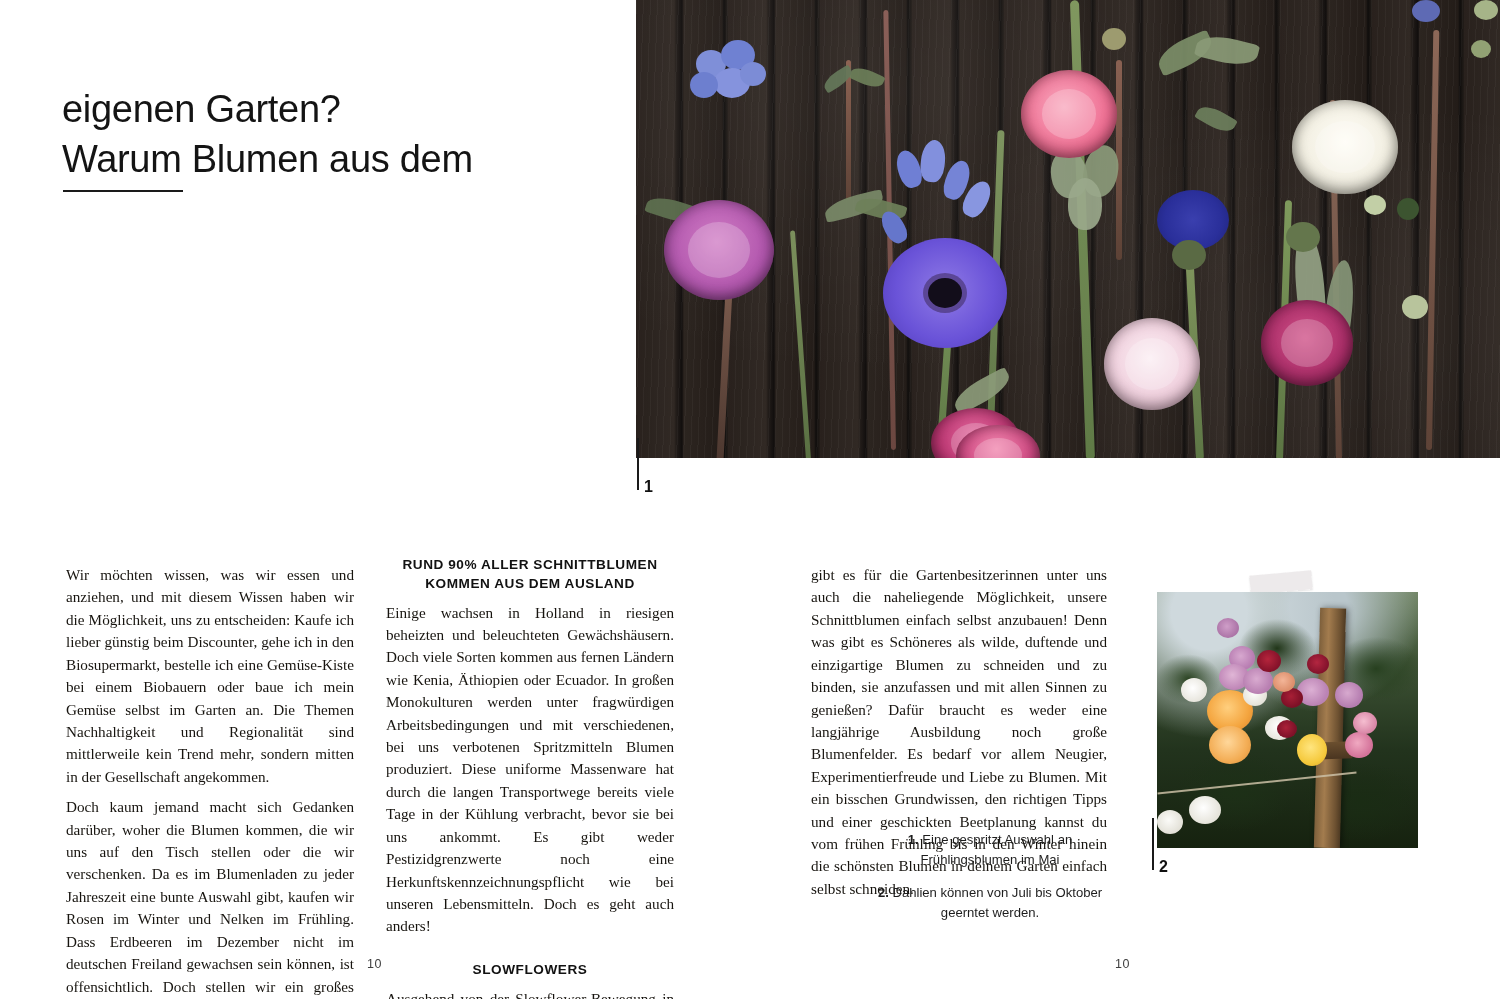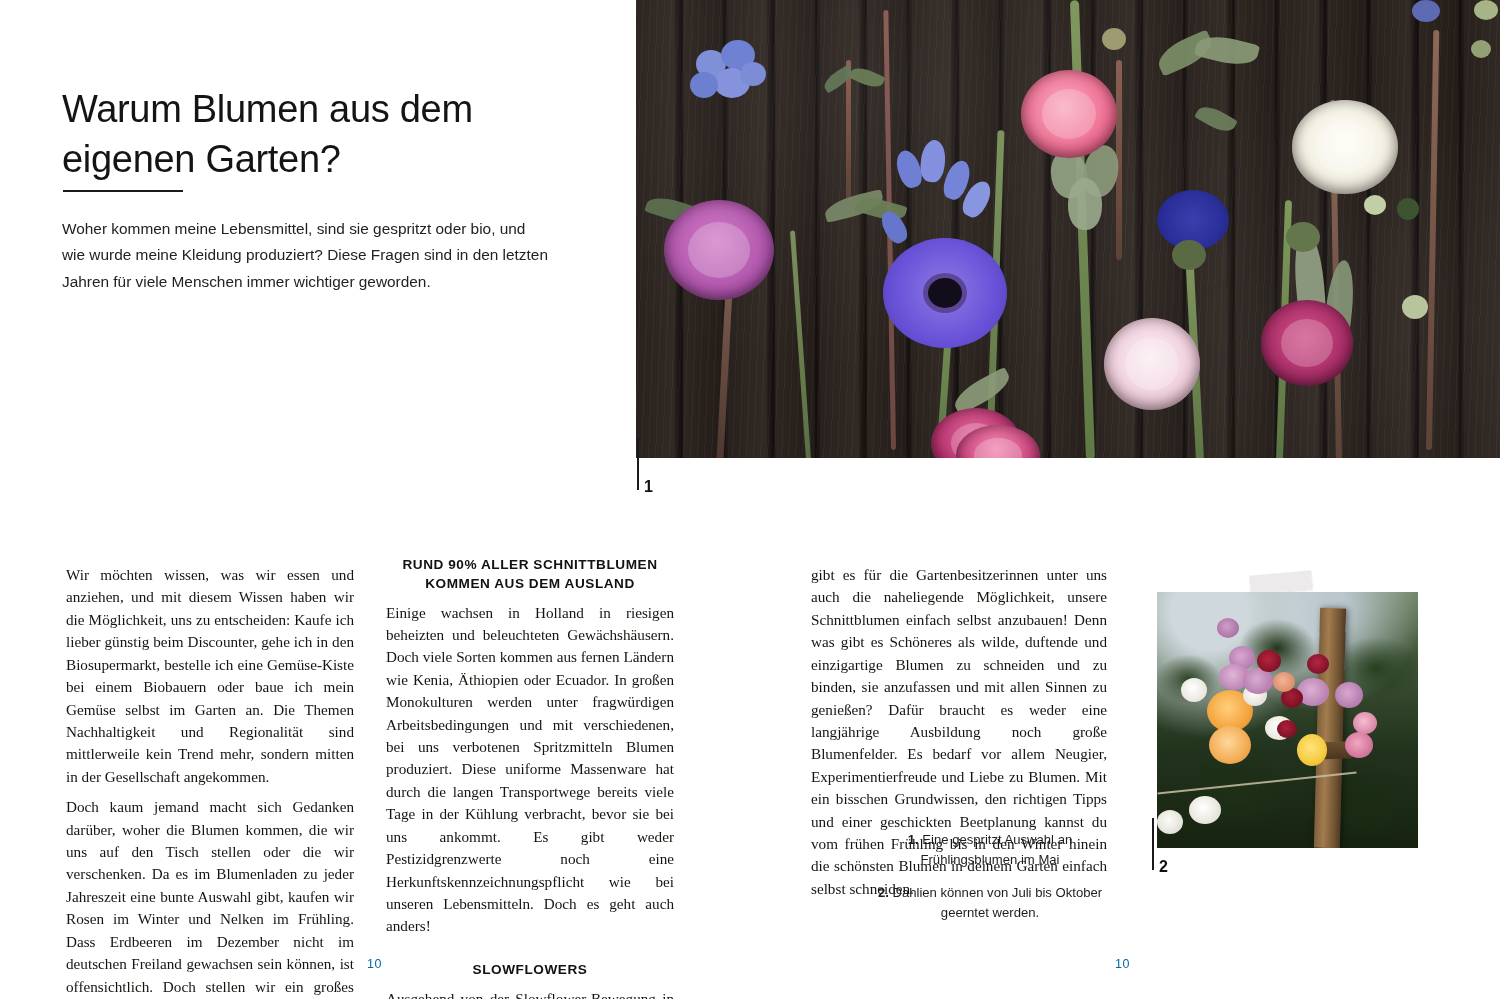--- a/index.html
+++ b/index.html
@@ -234,37 +234,36 @@
   }
   .caption-item { margin-bottom: 13px; }
   .caption-num { font-weight: 700; }
 
   
   .folio {
     position: absolute;
     top: 957px;
     font-family: "Liberation Sans", sans-serif;
     font-size: 12.5px;
-    color: #0369a1;
+    color: #404040;
     letter-spacing: 0.6px;
   }
   .folio-left { left: 367px; }
   .folio-right { left: 1115px; }
 </style>
 </head>
 <body>
 
 <div class="spread">
 
   <div class="hero-title">
+    <div>eigenen Garten?</div>
     <div>Warum Blumen aus dem</div>
-    <div>eigenen Garten?</div>
   </div>
   <div class="title-rule"></div>
-  <div class="hero-standfirst">Woher kommen meine Lebensmittel, sind sie gespritzt oder bio, und wie wurde meine Kleidung produziert? Diese Fragen sind in den letzten Jahren für viele Menschen immer wichtiger geworden.</div>
 
   <div class="hero-photo">
     <div class="planks"></div>
 
     <div class="stem" style="left:80px;top:290px;width:7px;height:180px;background:linear-gradient(180deg,#7a5a4c,#4a362e);transform:rotate(3deg);"></div>
     <div class="stem" style="left:255px;top:10px;width:5px;height:440px;background:linear-gradient(180deg,#8a5f58,#6b4740);transform:rotate(-1deg);"></div>
     <div class="stem" style="left:350px;top:130px;width:7px;height:330px;background:linear-gradient(180deg,#7e9460,#5d7445);transform:rotate(2deg);"></div>
     <div class="stem" style="left:450px;top:0px;width:9px;height:460px;background:linear-gradient(180deg,#80975f,#5f7a46);transform:rotate(-2deg);"></div>
     <div class="stem" style="left:300px;top:250px;width:7px;height:210px;background:linear-gradient(180deg,#7e9a5e,#5c7644);transform:rotate(4deg);"></div>
     <div class="stem" style="left:560px;top:240px;width:8px;height:220px;background:linear-gradient(180deg,#83985f,#5d7645);transform:rotate(-3deg);"></div>

